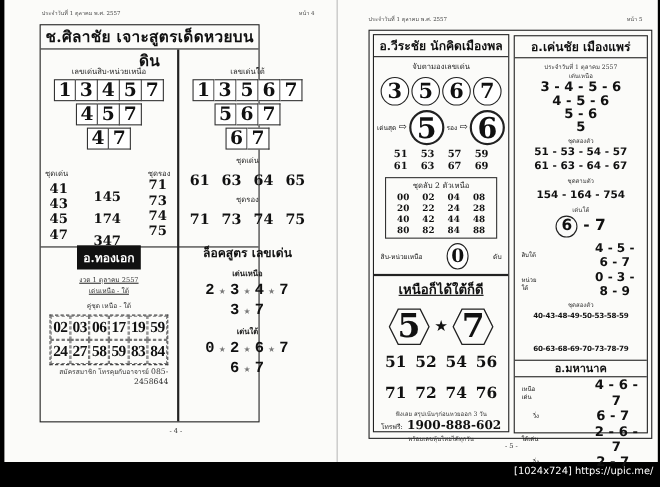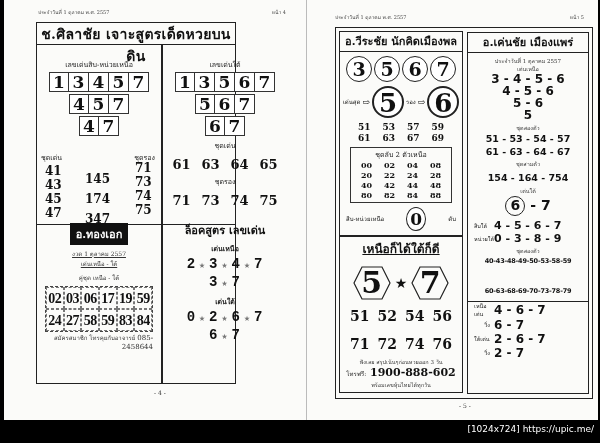--- a/index.html
+++ b/index.html
@@ -72,21 +72,21 @@
   .bignums { display: flex; justify-content: space-around; font-size: 14px; font-weight: bold; padding: 0 6px; margin-top: 8px; }
   .fine { font-size: 5.5px; text-align: center; color: #333; margin-top: 6px; }
   .phone-big { text-align: center; font-size: 11px; font-weight: bold; }
   .phone-big small { font-size: 6px; font-weight: normal; }
 
   .rc2 { text-align: center; font-family: "DejaVu Sans", sans-serif; font-weight: bold; }
   .rc2 .sub { font-family: "DejaVu Serif", serif; font-weight: normal; font-size: 5.5px; color: #333; }
   .rc2 .l1 { font-size: 12px; line-height: 12px; }
   .rc2 .l2 { font-size: 9.5px; line-height: 13px; }
   .rc2 .l3 { font-size: 6.5px; line-height: 12px; letter-spacing: -0.2px; }
-  .inline-row { display: flex; align-items: center; padding: 0 6px; }
+  .inline-row { display: flex; align-items: center; padding: 0 6px; gap: 48px; }
   .inline-row .lbl { font-family: "DejaVu Serif", serif; font-weight: normal; font-size: 5.5px; width: 20px; text-align: left; }
   .inline-row .v { font-size: 11px; }
   .small-circ { display: inline-block; width: 20px; height: 20px; border: 1.5px solid #222; border-radius: 50%; line-height: 17px; font-size: 14px; }
   .mahanak { border-top: 1.5px solid #222; margin-top: 4px; }
   .mahanak-title { font-family: "DejaVu Serif", serif; font-weight: bold; font-size: 10px; border-bottom: 1.5px solid #222; height: 15px; line-height: 15px; }
 
   .watermark { position: absolute; right: 6px; top: 424px; font-family: "DejaVu Sans", sans-serif; font-size: 9px; color: #fff; }
 </style>
 </head>
 <body>
@@ -229,20 +229,21 @@
   <div class="gutter"></div>
 
   <div class="page right">
     <div class="running-head l" style="left:26px;top:13px">ประจำวันที่ 1 ตุลาคม พ.ศ. 2557</div>
     <div class="running-head r" style="top:13px">หน้า 5</div>
 
     <div class="rframe-outer">
 
       <div class="rcol1">
         <div class="rtitle">อ.วีระชัย  นักคิดเมืองพล</div>
+        <div class="label-sm" style="margin-top:3px">จับตามองเลขเด่น</div>
         <div class="circles">
           <div class="circ">3</div>
           <div class="circ">5</div>
           <div class="circ">6</div>
           <div class="circ">7</div>
         </div>
         <div class="arrowrow">
           <span>เด่นสุด</span>
           <span class="arr">⇨</span>
           <div class="circ big">5</div>
@@ -355,20 +356,21 @@
         </div>
         <div class="inline-row">
           <span class="lbl">หน่วยใต้</span>
           <span class="v">0 - 3 - 8 - 9</span>
         </div>
         <div class="sub" style="margin-top:2px">ชุดสองตัว</div>
         <div class="l3">40-43-48-49-50-53-58-59</div>
         <div class="l3" style="margin-top:18px">60-63-68-69-70-73-78-79</div>
 
         <div class="mahanak">
+          <div class="mahanak-title">อ.มหานาค</div>
           <div class="inline-row">
               <span class="lbl">เหนือเด่น</span>
               <span class="v" style="font-size:12px">4 - 6 - 7</span>
             </div>
           <div class="inline-row">
               <span class="lbl" style="text-align:right;padding-right:4px">วิ่ง</span>
               <span class="v" style="font-size:12px">6 - 7</span>
             </div>
           <div class="inline-row">
               <span class="lbl">ใต้เด่น</span>

